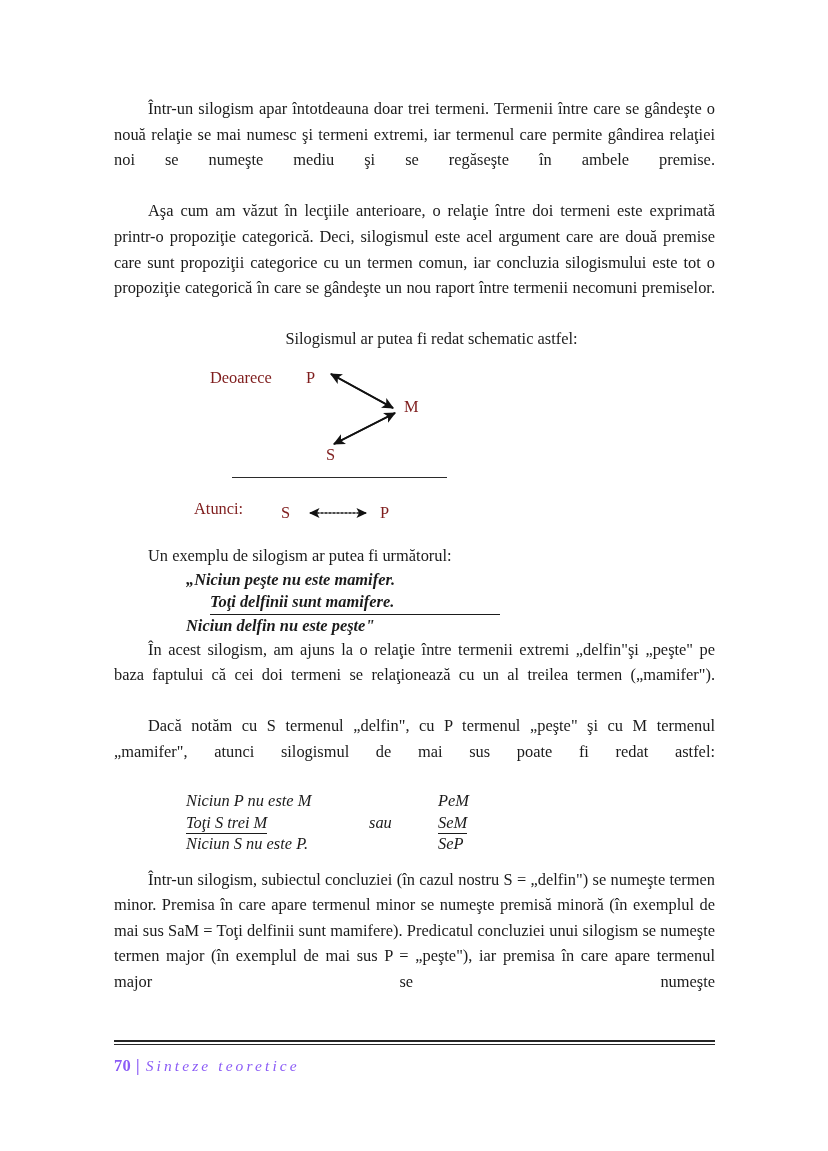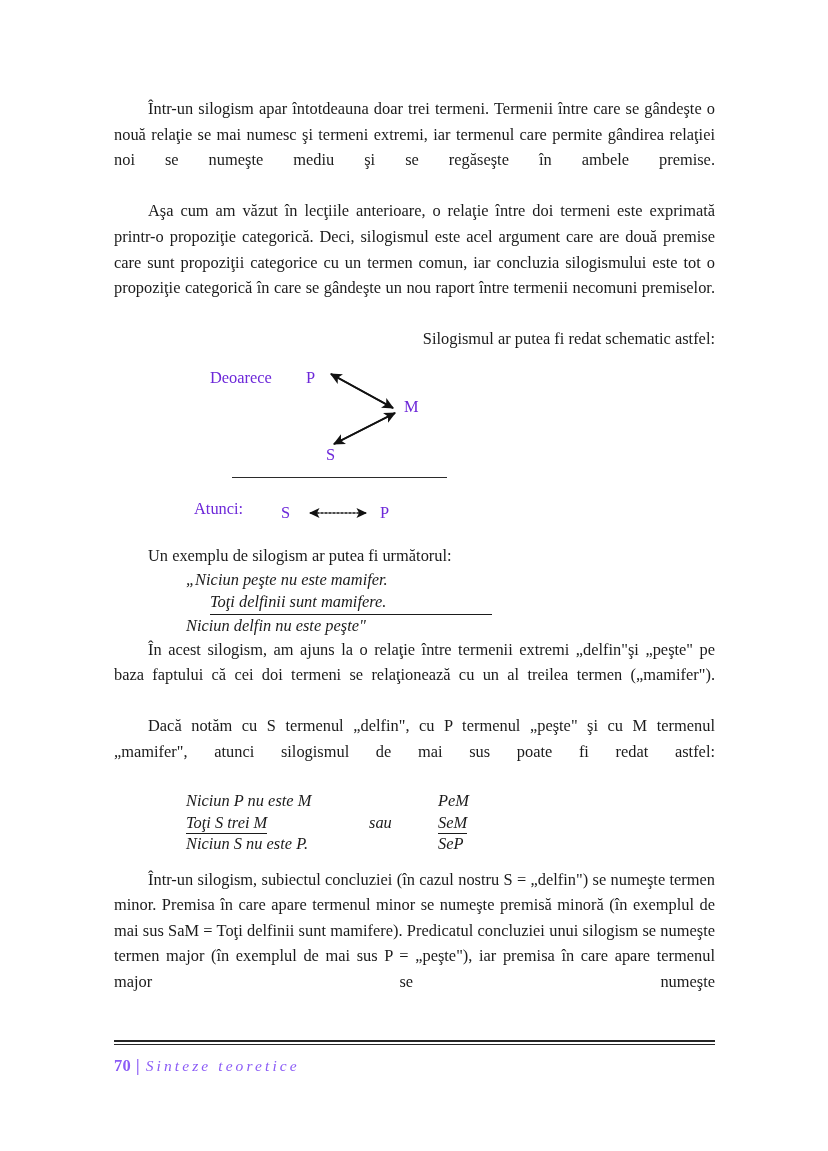--- a/index.html
+++ b/index.html
@@ -44,36 +44,36 @@
   }
 
   
   p.body-para::after {
     content: "";
     display: inline-block;
     width: 100%;
   }
 
   p.no-justify {
-    text-align: right;
+    text-align: center;
   }
   p.no-justify::after { content: none; }
 
   
   .diagram {
     position: relative;
     width: 601px;
     height: 170px;
     margin-top: 7px;
   }
   .diagram .lbl {
     position: absolute;
     font-size: 16.4px;
     line-height: 1;
-    color: #6d28d9;
+    color: #7f1d1d;
     white-space: nowrap;
   }
   .lbl-deoarece { left: 96px;  top: 11px; }
   .lbl-p-top    { left: 192px; top: 11px; }
   .lbl-m        { left: 290px; top: 40px; }
   .lbl-s-bot    { left: 212px; top: 88px; }
   .lbl-atunci   { left: 80px;  top: 142px; }
   .lbl-s-low    { left: 167px; top: 146px; }
   .lbl-p-low    { left: 266px; top: 146px; }
 
@@ -106,21 +106,21 @@
     color: #1b1b1b;
   }
   .example-lines {
     margin: 0;
     padding-left: 72px;
     font-style: italic;
     font-size: 16.4px;
     line-height: 22px;
     color: #1b1b1b;
   }
-  .example-lines .line { white-space: nowrap; }
+  .example-lines .line { white-space: nowrap; font-weight: bold; }
   .example-lines .line.underlined {
     display: inline-block;
     border-bottom: 1.3px solid #1b1b1b;
     padding-right: 106px;
     padding-bottom: 1px;
     margin-left: 24px;
   }
 
   
   .notation {

